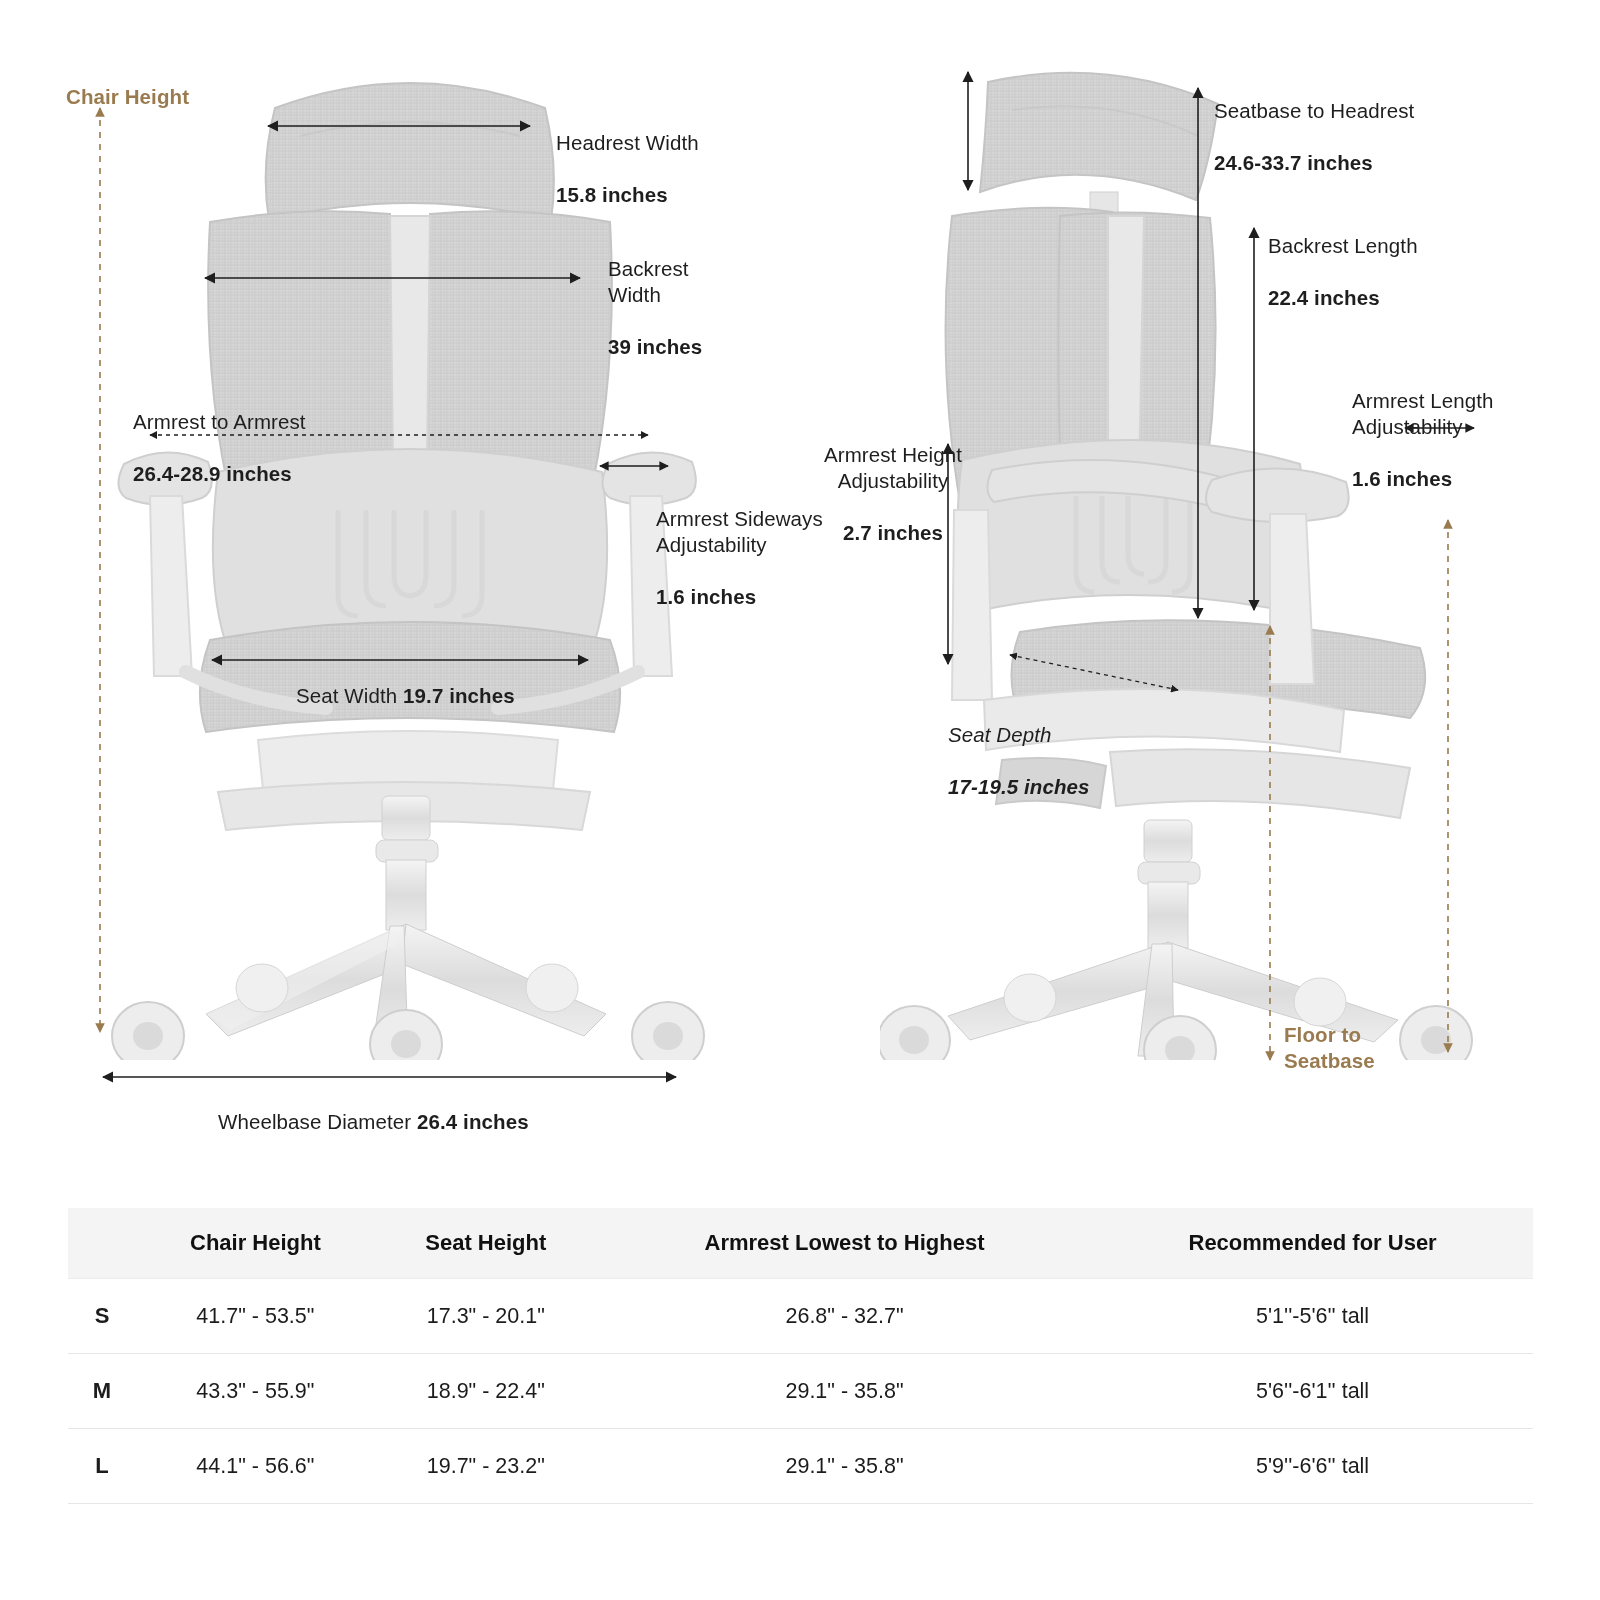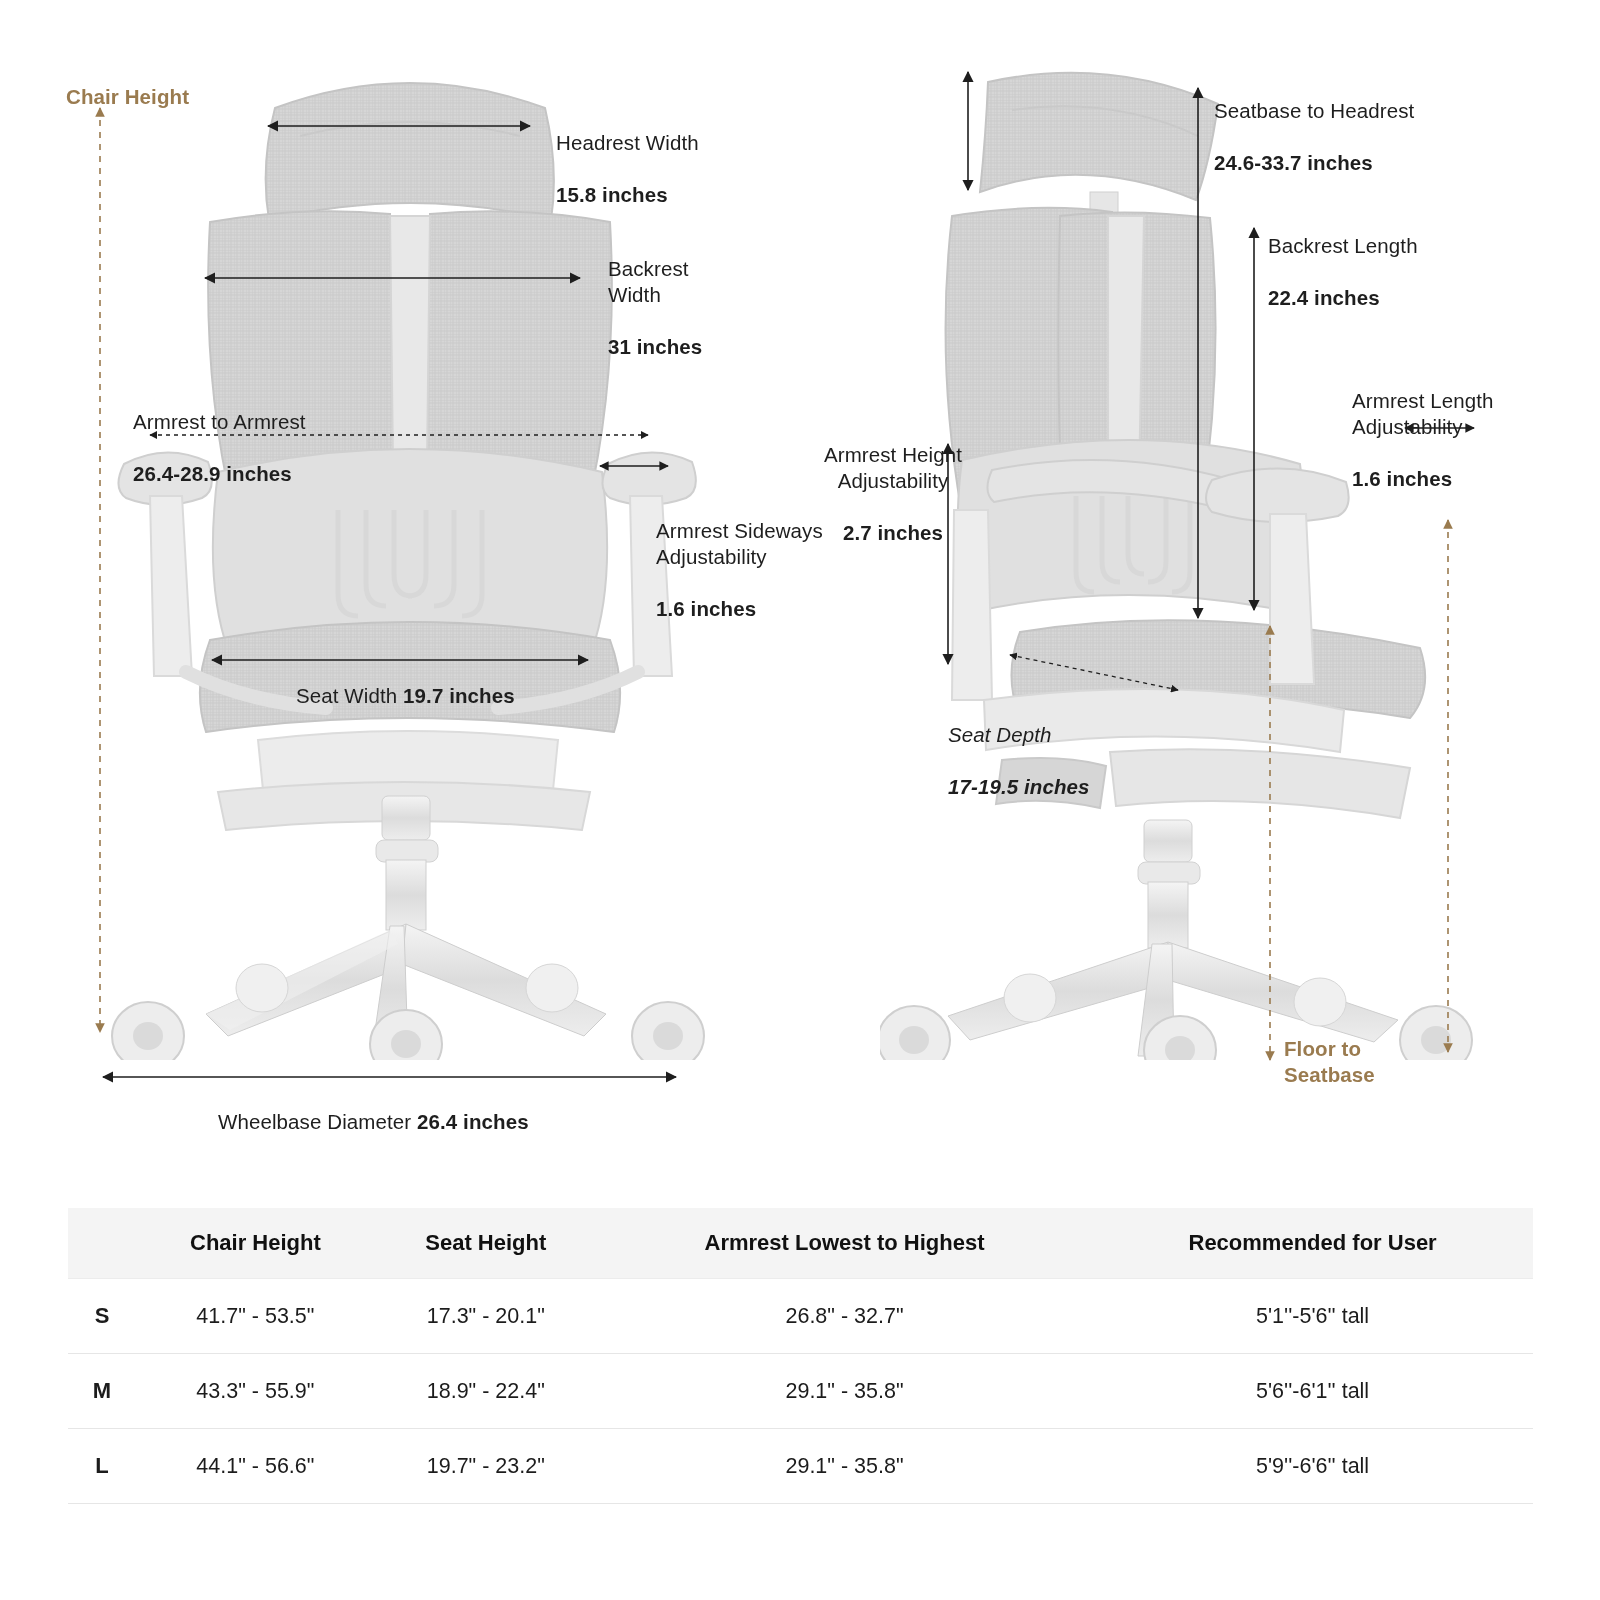--- a/index.html
+++ b/index.html
@@ -243,29 +243,29 @@
   <div class="lbl gold" style="left:66px; top:84px;">Chair Height</div>
 
   <div class="lbl" style="left:556px; top:104px;">
     <span>Headrest Width</span><br>
     <b>15.8 inches</b>
   </div>
 
   <div class="lbl" style="left:608px; top:230px;">
     <span>Backrest
 Width</span><br>
-    <b>31 inches</b>
+    <b>39 inches</b>
   </div>
 
   <div class="lbl" style="left:133px; top:383px;">
     <span>Armrest to Armrest</span><br>
     <b>26.4-28.9 inches</b>
   </div>
 
-  <div class="lbl" style="left:656px; top:492px;">
+  <div class="lbl" style="left:656px; top:480px;">
     <span>Armrest Sideways
 Adjustability</span><br>
     <b>1.6 inches</b>
   </div>
 
   <div class="lbl" style="left:296px; top:657px;">
     <span>Seat Width </span><b>19.7 inches</b>
   </div>
 
   <div class="lbl" style="left:218px; top:1083px;">
@@ -294,21 +294,21 @@
 Adjustability</span><br>
     <b>2.7 inches</b>
   </div>
 
   <div class="lbl" style="left:948px; top:696px;font-style:italic;">
     <span>Seat Depth</span><br>
     <b>17-19.5 inches</b>
   </div>
 
 
-  <div class="lbl gold" style="left:1284px; top:1022px;margin-top:14px;">Floor to
+  <div class="lbl gold" style="left:1284px; top:1022px;">Floor to
 Seatbase</div>
 </div>
 
 <table id="spec-table">
   <thead>
     <tr>
       <th class="size-col"></th>
       <th>Chair Height</th>
       <th>Seat Height</th>
       <th>Armrest Lowest to Highest</th>

